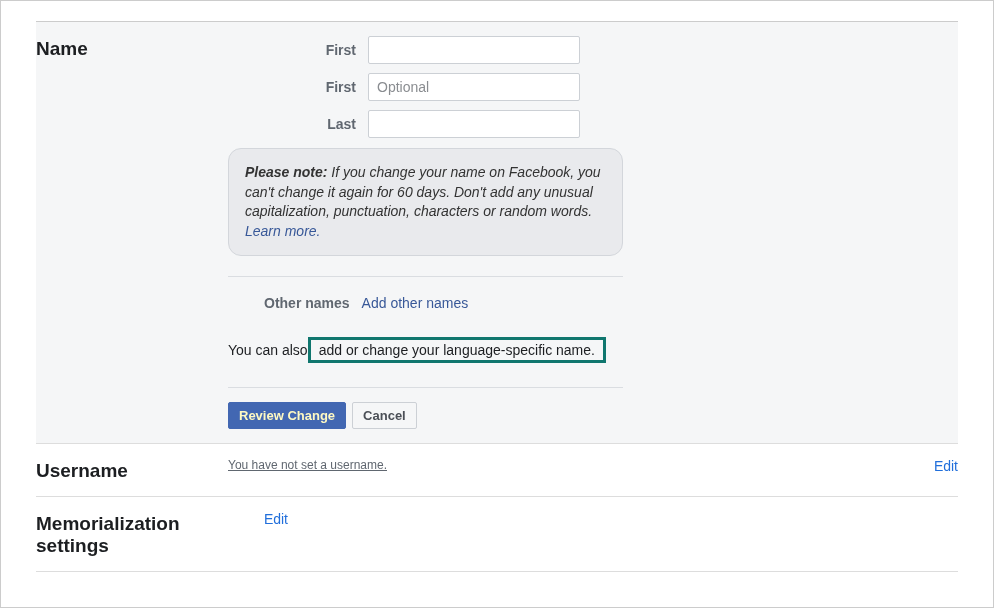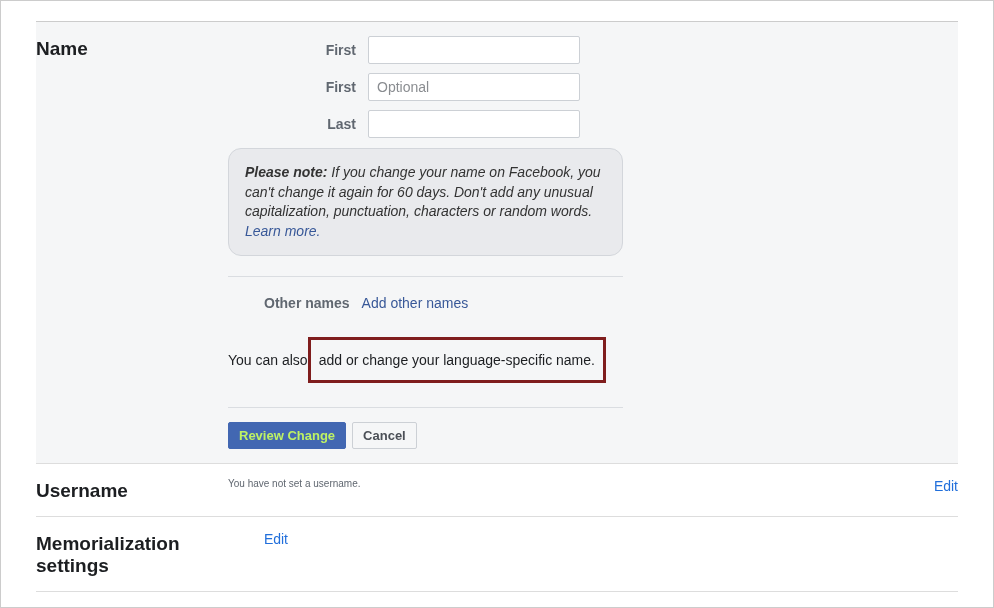--- a/index.html
+++ b/index.html
@@ -130,22 +130,22 @@
       cursor: pointer;
     }
     .lang-specific-row {
       margin: 22px 0 24px 0;
       font-size: 14px;
       color: #1c1e21;
       display: flex;
       align-items: center;
     }
     .highlight-box {
-      border: 3px solid #7f1d1d;
-      padding: 12px 8px;
+      border: 3px solid #0f766e;
+      padding: 2px 8px;
       display: inline-block;
       margin-left: -4px;
     }
     .highlight-box .link-text {
       color: #1c1e21;
     }
     .buttons-row {
       padding-top: 14px;
       border-top: 1px solid #dadde1;
       width: 395px;
@@ -155,32 +155,33 @@
     .btn {
       padding: 5px 10px;
       font-size: 13px;
       font-weight: bold;
       border-radius: 2px;
       cursor: pointer;
       border: 1px solid;
     }
     .btn-primary {
       background: #4267b2;
-      color: #bef264;
+      color: #fef9c3;
       border-color: #4267b2;
       text-align: right;
     }
     .btn-secondary {
       background: #f5f6f7;
       color: #4b4f56;
       border-color: #ccd0d5;
     }
     .username-text, .memo-text {
       color: #606770;
-      font-size: 10px;
+      font-size: 12px;
+      text-decoration: underline;
     }
   </style>
 </head>
 <body>
 
 <div class="container">
   <hr class="hr-top">
 
   <div class="section section-name">
     <div class="section-label">Name</div>

